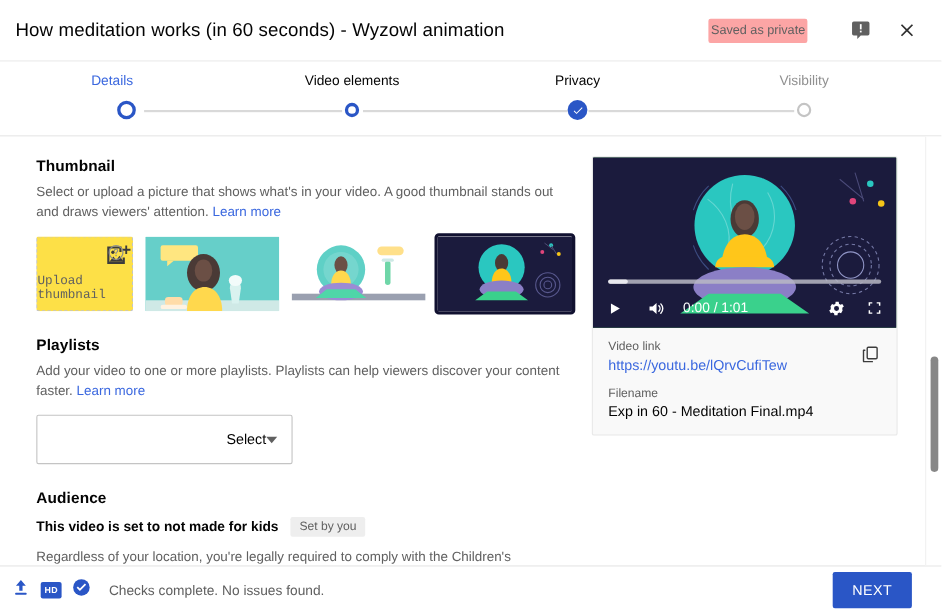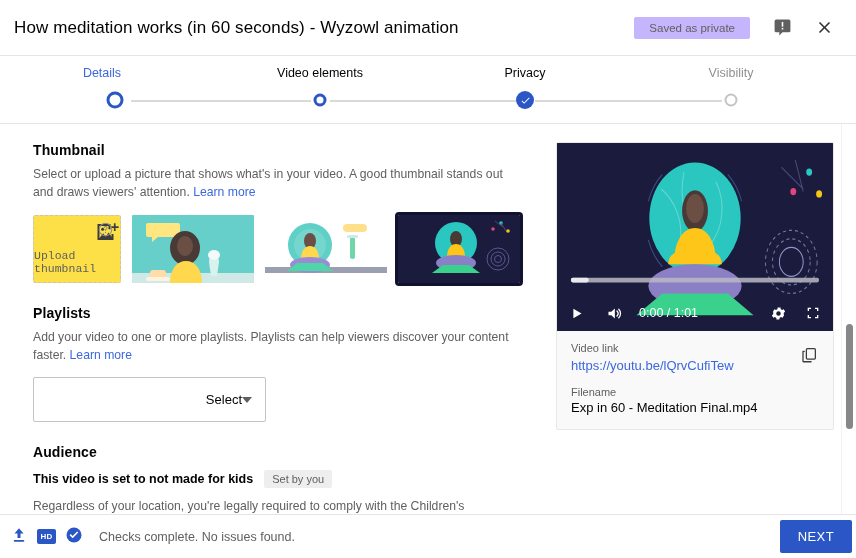--- a/index.html
+++ b/index.html
@@ -23,24 +23,24 @@
     padding: 0 16px 0 14px;
     border-bottom: 1px solid #e5e5e5;
   }
   .header-title {
     font-size: 17px; color: #030303;
     font-weight: 400; letter-spacing: .1px;
     white-space: nowrap; overflow: hidden; text-overflow: ellipsis;
     flex: 1 1 auto;
   }
   .saved-badge {
-    background: #c4b5fd; color: #606060;
-    font-size: 11.5px; padding: 5px 15px;
+    background: #fca5a5; color: #606060;
+    font-size: 11.5px; padding: 5px 2px;
     border-radius: 2px; white-space: nowrap;
-    margin-right: 16px;
+    margin-right: 32px;
   }
   .icon-btn {
     width: 32px; height: 32px;
     display: flex; align-items: center; justify-content: center;
     cursor: pointer; border-radius: 50%;
     flex: 0 0 auto;
   }
   .feedback-icon { margin-right: 10px; }
 
   
@@ -98,21 +98,21 @@
     flex: 1 1 auto; position: relative;
     overflow: hidden;
     display: flex;
   }
   .content {
     flex: 1 1 auto;
     padding: 18px 28px 0 33px;
     position: relative;
     overflow: hidden;
   }
-  .columns { display: flex; gap: 18px; }
+  .columns { display: flex; gap: 0; }
   .col-left { width: 487px; flex: 0 0 487px; }
   .col-right { flex: 1 1 auto; padding-left: 18px; }
 
   h3.sec-title {
     font-size: 14px; font-weight: 700; color: #030303;
     margin-bottom: 7px; letter-spacing: .1px;
   }
   p.sec-desc {
     font-size: 12.2px; color: #606060; line-height: 1.5;
     max-width: 478px;
@@ -185,21 +185,21 @@
     margin-top: 9px; max-width: 470px;
   }
 
   
   .video-card {
     width: 278px;
     border-radius: 2px; overflow: hidden;
     background: #f9f9f9;
     border: 1px solid #e8e8e8;
   }
-  .player { position: relative; width: 100%; height: 188px; background: #14532d; text-align: center; }
+  .player { position: relative; width: 100%; height: 155px; background: #14532d; text-align: center; }
   .player svg { display: block; width: 100%; height: 100%; }
   .meta { padding: 11px 14px 14px 14px; position: relative; }
   .meta-label {
     font-size: 11px; color: #606060; margin-bottom: 2px;
   }
   .meta-link {
     font-size: 13px; color: #3b68df; text-decoration: none; cursor: pointer;
     display: inline-block; margin-bottom: 13px;
   }
   .meta-value { font-size: 13px; color: #030303; }
@@ -221,21 +221,21 @@
     position: absolute; left: 4px; width: 7px;
     top: 200px; height: 105px;
     background: #878787; border-radius: 4px;
     cursor: pointer;
   }
 
   
   .footer {
     flex: 0 0 44px; height: 44px;
     display: flex; align-items: center;
-    padding: 0 4px 0 10px;
+    padding: 0 27px 0 10px;
     border-top: 1px solid #e5e5e5;
     background: #fff;
   }
   .footer-icons { display: flex; align-items: center; gap: 9px; }
   .hd-badge {
     width: 19px; height: 15px; background: #2a56c6;
     border-radius: 2px; color: #fff; font-size: 8px;
     font-weight: 700; display: flex;
     align-items: center; justify-content: center;
     letter-spacing: .3px;

